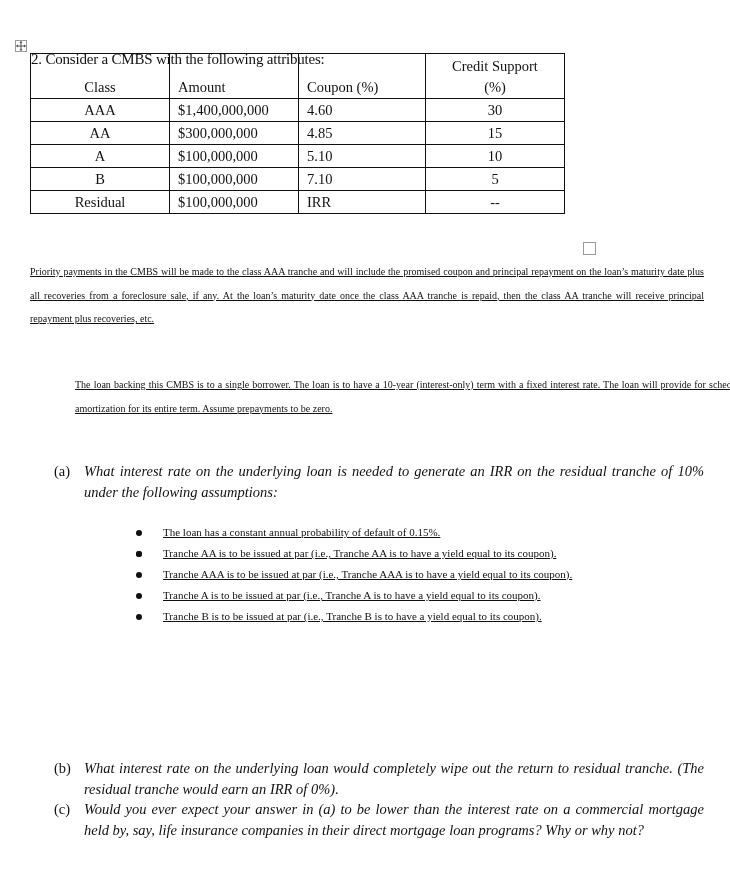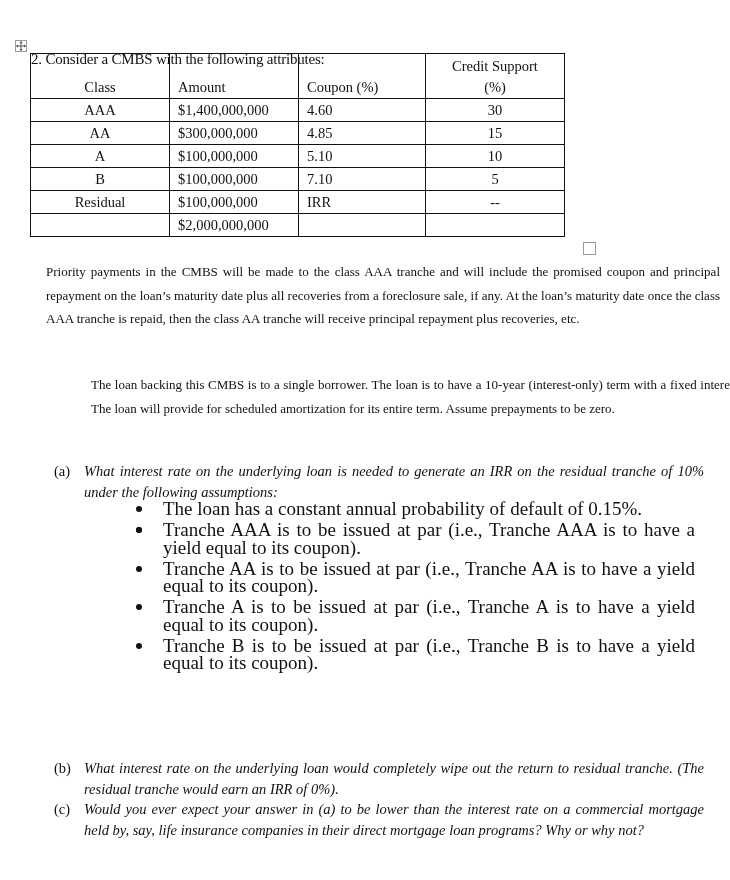--- a/index.html
+++ b/index.html
@@ -66,25 +66,26 @@
     left: 583px;
     top: 242px;
     width: 13px;
     height: 13px;
     border: 1px solid #9a9a9a;
     box-sizing: border-box;
     background: #fff;
   }
   .para {
     position: absolute;
-    left: 46px;
+    left: 30px;
     width: 674px;
-    font-size: 13px;
+    font-size: 10px;
     line-height: 23.5px;
     text-align: justify;
+    text-decoration: underline;
   }
   .p1 { top: 260px; }
   .p2 { top: 373px; margin-left: 45px; }
   .question {
     position: absolute;
     left: 54px;
     width: 650px;
     font-size: 14.5px;
     line-height: 20.5px;
   }
@@ -97,26 +98,27 @@
     margin-left: 30px;
     text-align: justify;
     font-style: italic;
   }
   .qa { top: 461px; }
   .qb { top: 758px; }
   .qc { top: 799px; }
   ul.bullets {
     position: absolute;
     left: 132px;
-    top: 500px;
+    top: 524px;
     width: 563px;
     margin: 0;
     padding: 0;
     list-style: none;
-    font-size: 19px;
+    font-size: 11px;
+    text-decoration: underline;
   }
   ul.bullets li {
     position: relative;
     padding-left: 31px;
     line-height: 17.5px;
     margin-bottom: 3.5px;
     text-align: justify;
   }
   ul.bullets li .bullet-dot {
     position: absolute;
@@ -177,46 +179,40 @@
       <td class="c-amount">$100,000,000</td>
       <td class="c-coupon">7.10</td>
       <td class="c-credit">5</td>
     </tr>
     <tr>
       <td class="c-class">Residual</td>
       <td class="c-amount">$100,000,000</td>
       <td class="c-coupon">IRR</td>
       <td class="c-credit">--</td>
     </tr>
-    <tr>
-      <td class="c-class"></td>
-      <td class="c-amount">$2,000,000,000</td>
-      <td class="c-coupon"></td>
-      <td class="c-credit"></td>
-    </tr>
   </tbody>
 </table>
 
 <div class="resize-handle">
   <span></span>
 </div>
 
 <div class="para p1">Priority payments in the CMBS will be made to the class AAA tranche and will include the promised coupon and principal repayment on the loan’s maturity date plus all recoveries from a foreclosure sale, if any.  At the loan’s maturity date once the class AAA tranche is repaid, then the class AA tranche will receive principal repayment plus recoveries, etc.</div>
 <div class="para p2">The loan backing this CMBS is to a single borrower.  The loan is to have a 10-year (interest-only) term with a fixed interest rate.  The loan will provide for scheduled amortization for its entire term.  Assume prepayments to be zero.</div>
 
 <div class="question qa">
   <span class="qlabel">(a)</span>
   <div class="qtext">What interest rate on the underlying loan is needed to generate an IRR on the residual tranche of 10% under the following assumptions:</div>
 </div>
 
 <ul class="bullets">
   <li><span class="bullet-dot"></span><span>The loan has a constant annual probability of default of 0.15%.</span></li>
   <li><span class="bullet-dot"></span></li>
+  <li><span class="bullet-dot"></span><span>Tranche AA is to be issued at par (i.e., Tranche AA is to have a yield equal to its coupon).</span></li>
   <li><span class="bullet-dot"></span><span>Tranche AAA is to be issued at par (i.e., Tranche AAA is to have a yield equal to its coupon).</span></li>
-  <li><span class="bullet-dot"></span><span>Tranche AA is to be issued at par (i.e., Tranche AA is to have a yield equal to its coupon).</span></li>
   <li><span class="bullet-dot"></span><span>Tranche A is to be issued at par (i.e., Tranche A is to have a yield equal to its coupon).</span></li>
   <li><span class="bullet-dot"></span><span>Tranche B is to be issued at par (i.e., Tranche B is to have a yield equal to its coupon).</span></li>
 </ul>
 
 <div class="question qb">
   <span class="qlabel">(b)</span>
   <div class="qtext">What interest rate on the underlying loan would completely wipe out the return to residual tranche.  (The residual tranche would earn an IRR of 0%).</div>
 </div>
 
 <div class="question qc">

